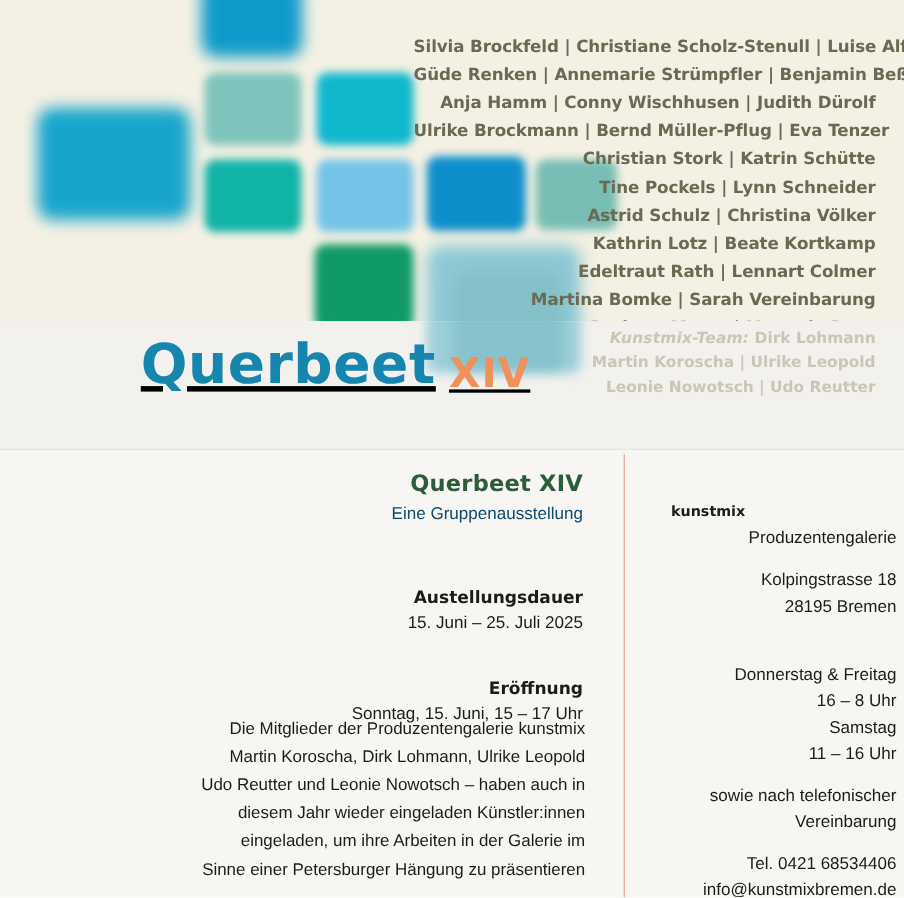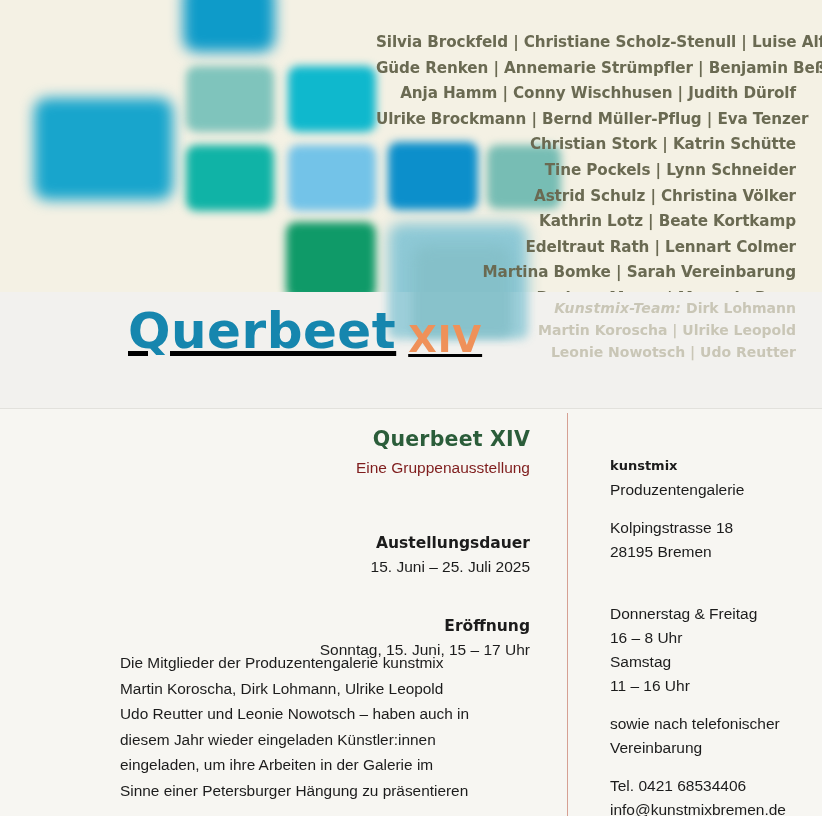--- a/index.html
+++ b/index.html
@@ -156,21 +156,21 @@
     font-weight: bold;
     font-size: 20.5px;
     line-height: 26px;
     color: #2b5d3a;
     letter-spacing: 0.2px;
   }
   .ev-sub {
     font-family: "Liberation Sans", sans-serif;
     font-size: 15.5px;
     line-height: 26px;
-    color: #7f1d1d;
+    color: #0c4a6e;
     margin-top: 3px;
   }
   .ev-head {
     font-family: "DejaVu Sans", sans-serif;
     font-weight: bold;
     font-size: 15.5px;
     line-height: 24px;
     color: #1c1c1c;
     margin-top: 24px;
   }
@@ -181,21 +181,21 @@
     color: #1c1c1c;
   }
   .gap-lg { height: 26px; }
   .gap-sm { height: 11px; }
 
   .para {
     position: absolute;
     left: 120px;
     top: 241px;
     width: 412px;
-    text-align: left;
+    text-align: right;
   }
   .para-line {
     font-family: "Liberation Sans", sans-serif;
     font-size: 15.4px;
     line-height: 25.5px;
     color: #1c1c1c;
     white-space: nowrap;
   }
 
   
@@ -211,20 +211,21 @@
     font-weight: bold;
     font-size: 13px;
     line-height: 24px;
     color: #1c1c1c;
   }
   .rt {
     font-family: "Liberation Sans", sans-serif;
     font-size: 15.5px;
     line-height: 24px;
     color: #1c1c1c;
+    text-align: right;
   }
   .blk { margin-bottom: 0; }
   .sp-1 { height: 14px; }
   .sp-2 { height: 38px; }
   .sp-3 { height: 14px; }
 </style>
 </head>
 <body>
 
 <div class="poster">

